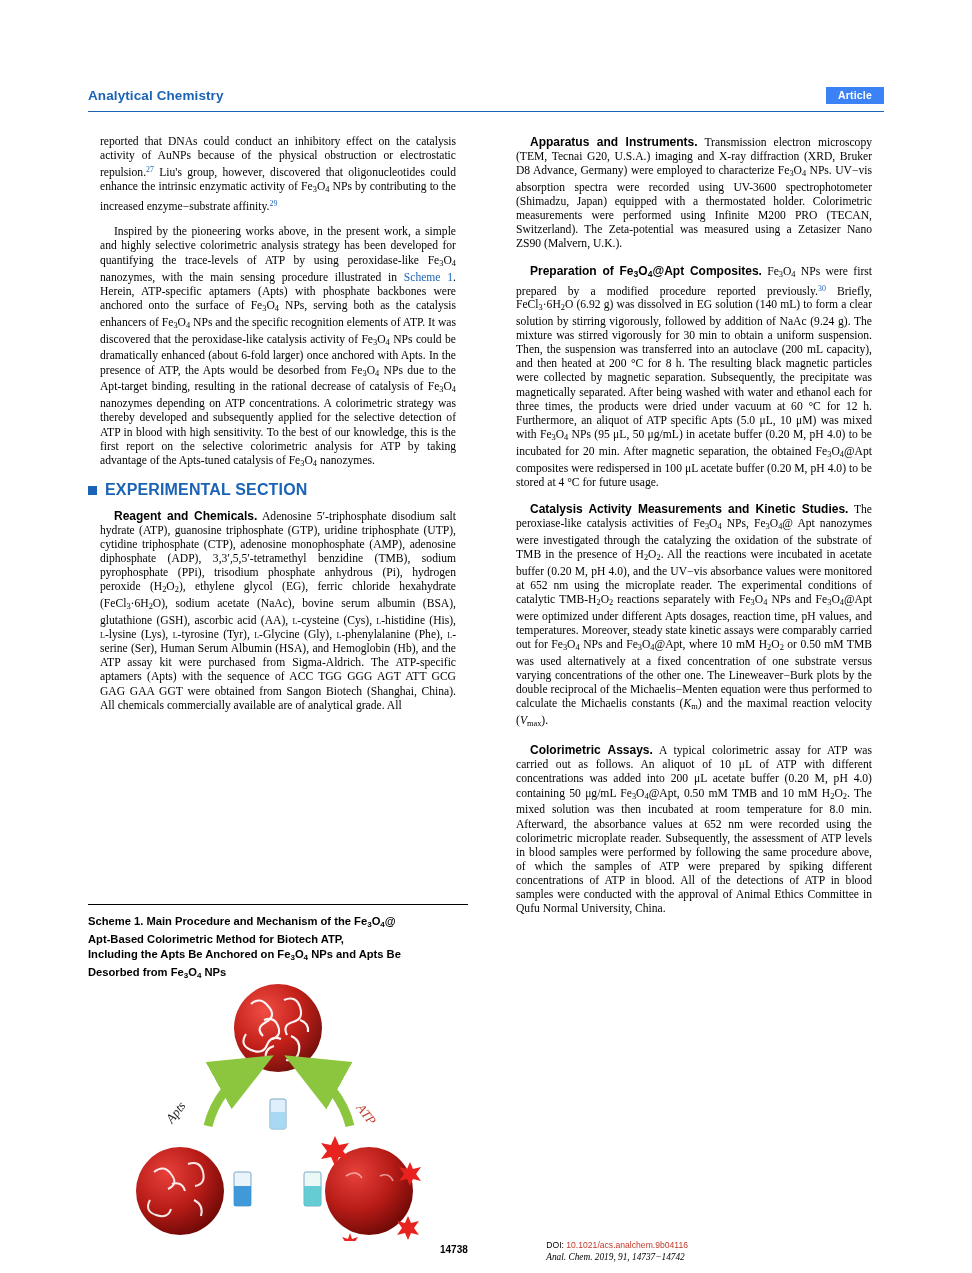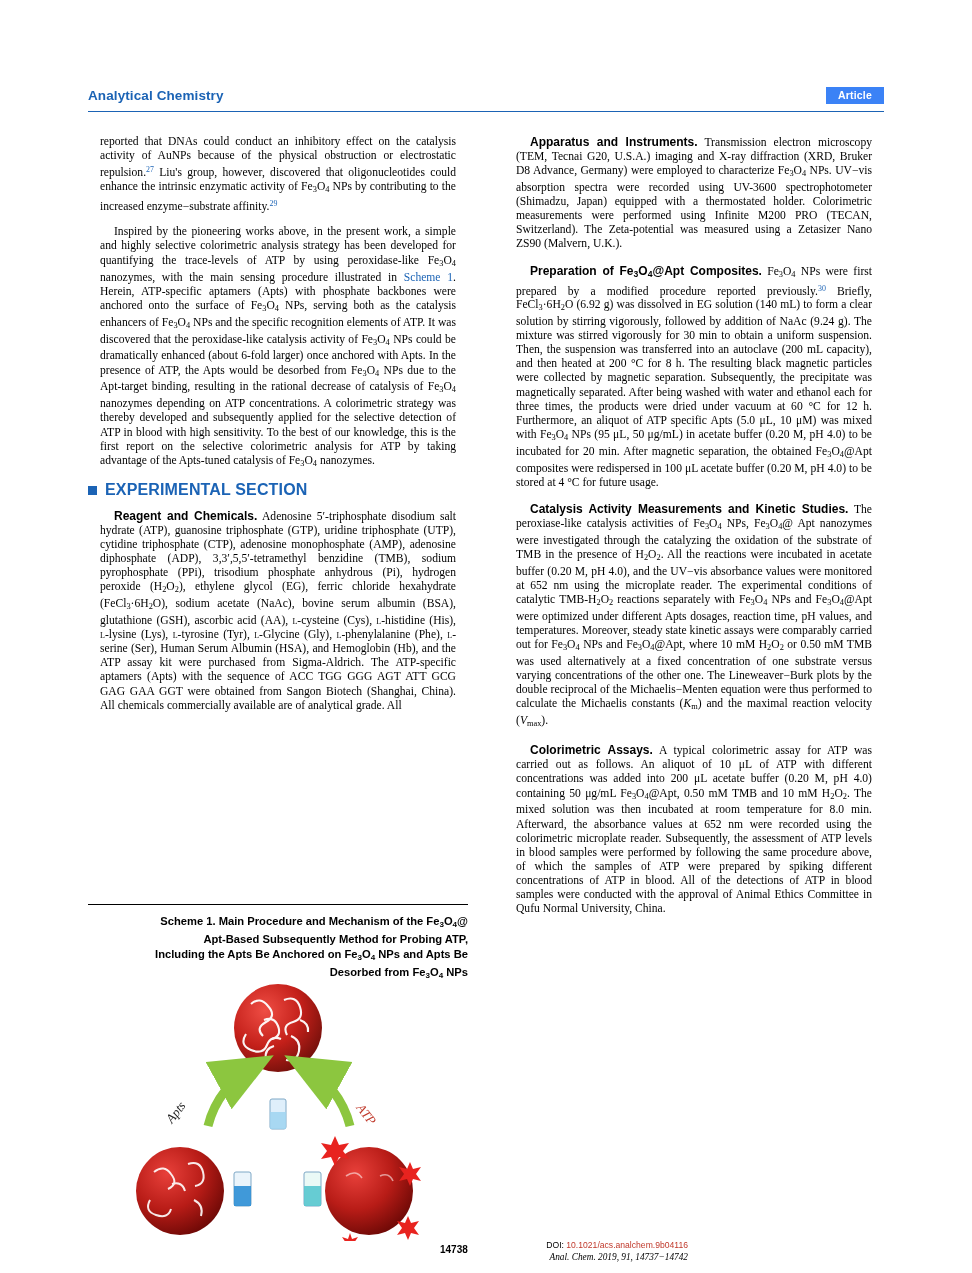--- a/index.html
+++ b/index.html
@@ -123,21 +123,20 @@
   }
   .scheme-caption {
     position: absolute;
     left: 88px;
     top: 898px;
     width: 380px;
     font-family: "Liberation Sans", sans-serif;
     font-weight: bold;
     font-size: 11.2px;
     line-height: 15px;
-    text-align: right;
   }
   .scheme-art {
     position: absolute;
     left: 88px;
     top: 960px;
     width: 380px;
     height: 265px;
   }
 
   
@@ -146,21 +145,21 @@
     left: 440px;
     top: 1228px;
     font-family: "Liberation Sans", sans-serif;
     font-size: 10px;
     font-weight: bold;
   }
   .doi {
     position: absolute;
     right: 88px;
     top: 1224px;
-    text-align: right;
+    text-align: left;
     font-family: "Liberation Sans", sans-serif;
     font-size: 8.6px;
     line-height: 11.5px;
   }
   .doi .doi-link { color: #c0392b; }
   .doi .cite { font-style: italic; font-family: "Liberation Serif", serif; font-size: 9.3px;}
 </style>
 </head>
 <body>
 
@@ -182,21 +181,21 @@
       <span class="bullet"></span>
       <span>EXPERIMENTAL SECTION</span>
     </div>
 
     <p class="para"><span class="run-head">Reagent and Chemicals.</span> Adenosine 5′-triphosphate disodium salt hydrate (ATP), guanosine triphosphate (GTP), uridine triphosphate (UTP), cytidine triphosphate (CTP), adenosine monophosphate (AMP), adenosine diphosphate (ADP), 3,3′,5,5′-tetramethyl benzidine (TMB), sodium pyrophosphate (PPi), trisodium phosphate anhydrous (Pi), hydrogen peroxide (H<sub>2</sub>O<sub>2</sub>), ethylene glycol (EG), ferric chloride hexahydrate (FeCl<sub>3</sub>·6H<sub>2</sub>O), sodium acetate (NaAc), bovine serum albumin (BSA), glutathione (GSH), ascorbic acid (AA), <span class="sc">l</span>-cysteine (Cys), <span class="sc">l</span>-histidine (His), <span class="sc">l</span>-lysine (Lys), <span class="sc">l</span>-tyrosine (Tyr), <span class="sc">l</span>-Glycine (Gly), <span class="sc">l</span>-phenylalanine (Phe), <span class="sc">l</span>-serine (Ser), Human Serum Albumin (HSA), and Hemoglobin (Hb), and the ATP assay kit were purchased from Sigma-Aldrich. The ATP-specific aptamers (Apts) with the sequence of ACC TGG GGG AGT ATT GCG GAG GAA GGT were obtained from Sangon Biotech (Shanghai, China). All chemicals commercially available are of analytical grade. All</p>
   </div>
 
   <div class="scheme-rule"></div>
   <div class="scheme-caption">
     <span>Scheme 1. Main Procedure and Mechanism of the Fe<sub>3</sub>O<sub>4</sub>@</span><br>
-    <span>Apt-Based Subsequently Method for Probing ATP,</span><br>
+    <span>Apt-Based Colorimetric Method for Biotech ATP,</span><br>
     <span>Including the Apts Be Anchored on Fe<sub>3</sub>O<sub>4</sub> NPs and Apts Be</span><br>
     <span>Desorbed from Fe<sub>3</sub>O<sub>4</sub> NPs</span>
   </div>
 
   <div class="scheme-art">
     <svg width="380" height="265" viewBox="0 0 380 265" xmlns="http://www.w3.org/2000/svg">
       <defs>
         <radialGradient id="npgrad" cx="35%" cy="30%" r="75%">
           <stop offset="0%" stop-color="#e8403a"></stop>
           <stop offset="55%" stop-color="#b81c17"></stop>

